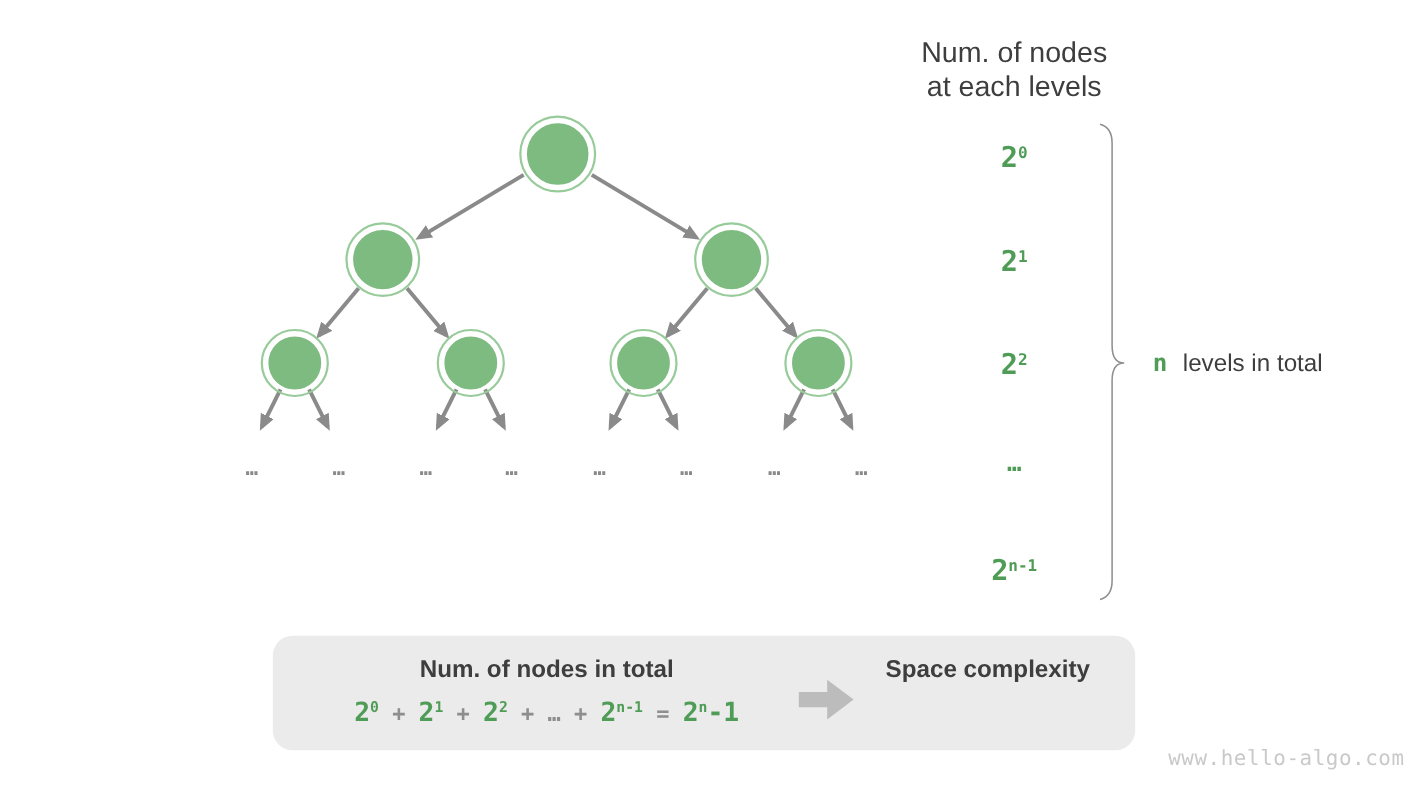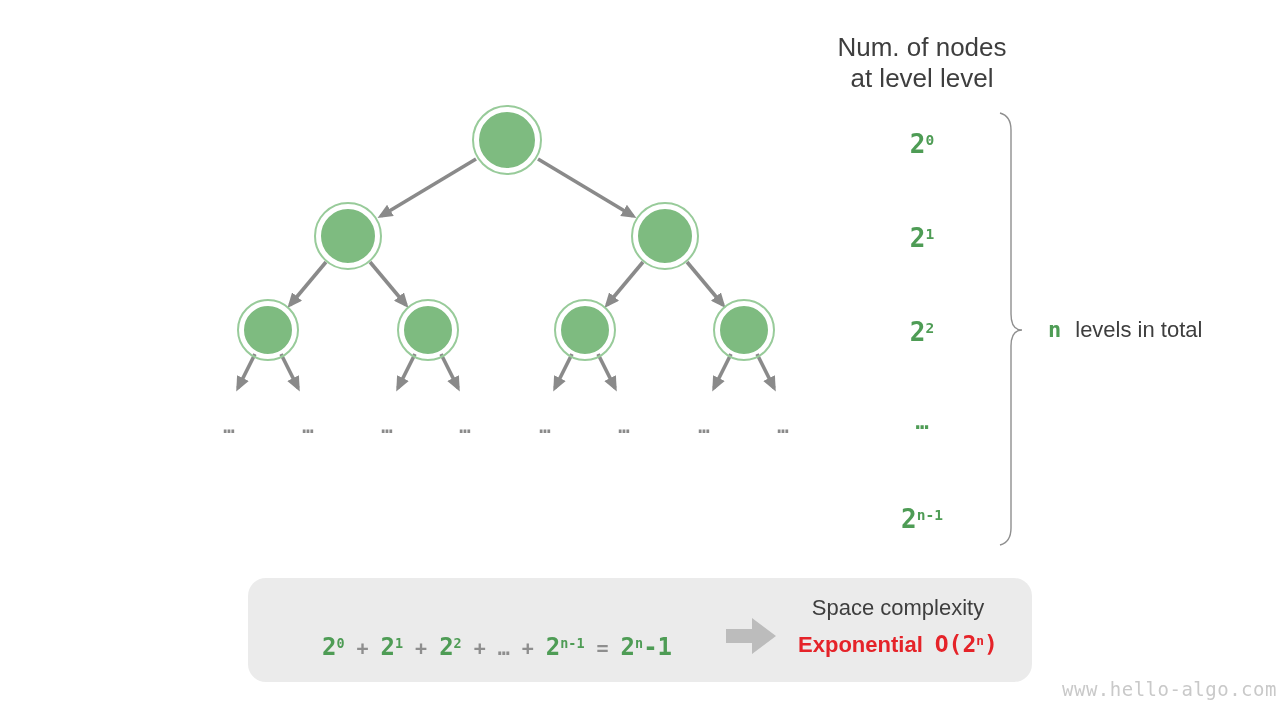--- a/index.html
+++ b/index.html
@@ -45,38 +45,38 @@
          background:var(--box-bg,#ebebeb); border-radius:18px; }
   .box-left-title { position:absolute; left:0; top:17px; width:498px; text-align:center;
                     font-weight:bold; font-size:22px; color:var(--dark,#3e3e3e); }
   .frm { position:absolute; left:0; top:55px; width:498px; display:flex;
          justify-content:center; align-items:baseline; gap:12px;
          font-family:"DejaVu Sans Mono", monospace; font-weight:bold; font-size:24px; }
   .frm .x { font-size:20px; color:var(--formula-gray,#8e8e8e); }
   .blk-arrow { position:absolute; left:478px; top:40px; }
   .blk-arrow polygon { fill:var(--block-arrow,#bcbcbc); }
   .box-right-title { position:absolute; left:524px; top:17px; width:252px; text-align:center;
-                     font-weight:normal; font-size:22px; color:var(--dark,#3e3e3e); }
+                     font-weight:bold; font-size:22px; color:var(--dark,#3e3e3e); }
   .cx { position:absolute; left:524px; top:53px; width:252px; text-align:center;
         white-space:nowrap; }
   .cx .word { font-weight:bold; font-size:22px; margin-right:12px; }
   .cx .omono { font-family:"DejaVu Sans Mono", monospace; font-weight:bold; font-size:23px; }
 
   
   .wm { position:absolute; left:1062px; top:678px; font-family:"DejaVu Sans Mono", monospace;
         font-size:19px; letter-spacing:0.5px; color:var(--watermark,#c9c9c9); }
 </style>
 </head>
 <body>
 
 <div class="canvas">
 
   <div class="hdr">
     <div>Num. of nodes</div>
-    <div>at level level</div>
+    <div>at each levels</div>
   </div>
 
   <svg class="tree" width="650" height="320" viewBox="180 90 650 320">
     <defs>
       <marker id="ah" markerUnits="userSpaceOnUse" markerWidth="15" markerHeight="13" refX="11" refY="6.5" orient="auto">
         <path d="M0,0 L15,6.5 L0,13 Z"></path>
       </marker>
     </defs>
     <g>
       <line x1="476" y1="159" x2="381" y2="216" marker-end="url(#ah)"></line>
@@ -133,20 +133,21 @@
 
   <svg class="brace" width="45" height="450" viewBox="990 105 45 450">
     <path d="M 1000 113 Q 1011 116 1011 130 L 1011 314 Q 1011 330 1022 330 Q 1011 330 1011 346 L 1011 528 Q 1011 542 1000 545"></path>
   </svg>
 
   <div class="brace-label">
     <span class="n mono green">n</span><span>levels in total</span>
   </div>
 
   <div class="box">
+    <div class="box-left-title">Num. of nodes in total</div>
 
     <div class="frm">
       <span class="green"><span>2</span><sup>0</sup></span>
       <span class="x">+</span>
       <span class="green"><span>2</span><sup>1</sup></span>
       <span class="x">+</span>
       <span class="green"><span>2</span><sup>2</sup></span>
       <span class="x">+</span>
       <span class="x">…</span>
       <span class="x">+</span>
@@ -154,20 +155,17 @@
       <span class="x">=</span>
       <span class="green"><span>2</span><sup>n</sup><span>-1</span></span>
     </div>
 
     <svg class="blk-arrow" width="52" height="36" viewBox="0 0 52 36">
       <polygon points="0,11 26,11 26,0 50,18 26,36 26,25 0,25"></polygon>
     </svg>
 
     <div class="box-right-title">Space complexity</div>
 
-    <div class="cx">
-      <span class="word red">Exponential</span><span class="omono red"><span>O(2</span><sup>n</sup><span>)</span></span>
-    </div>
   </div>
 
   <div class="wm">www.hello-algo.com</div>
 
 </div>
 
 </body></html>

